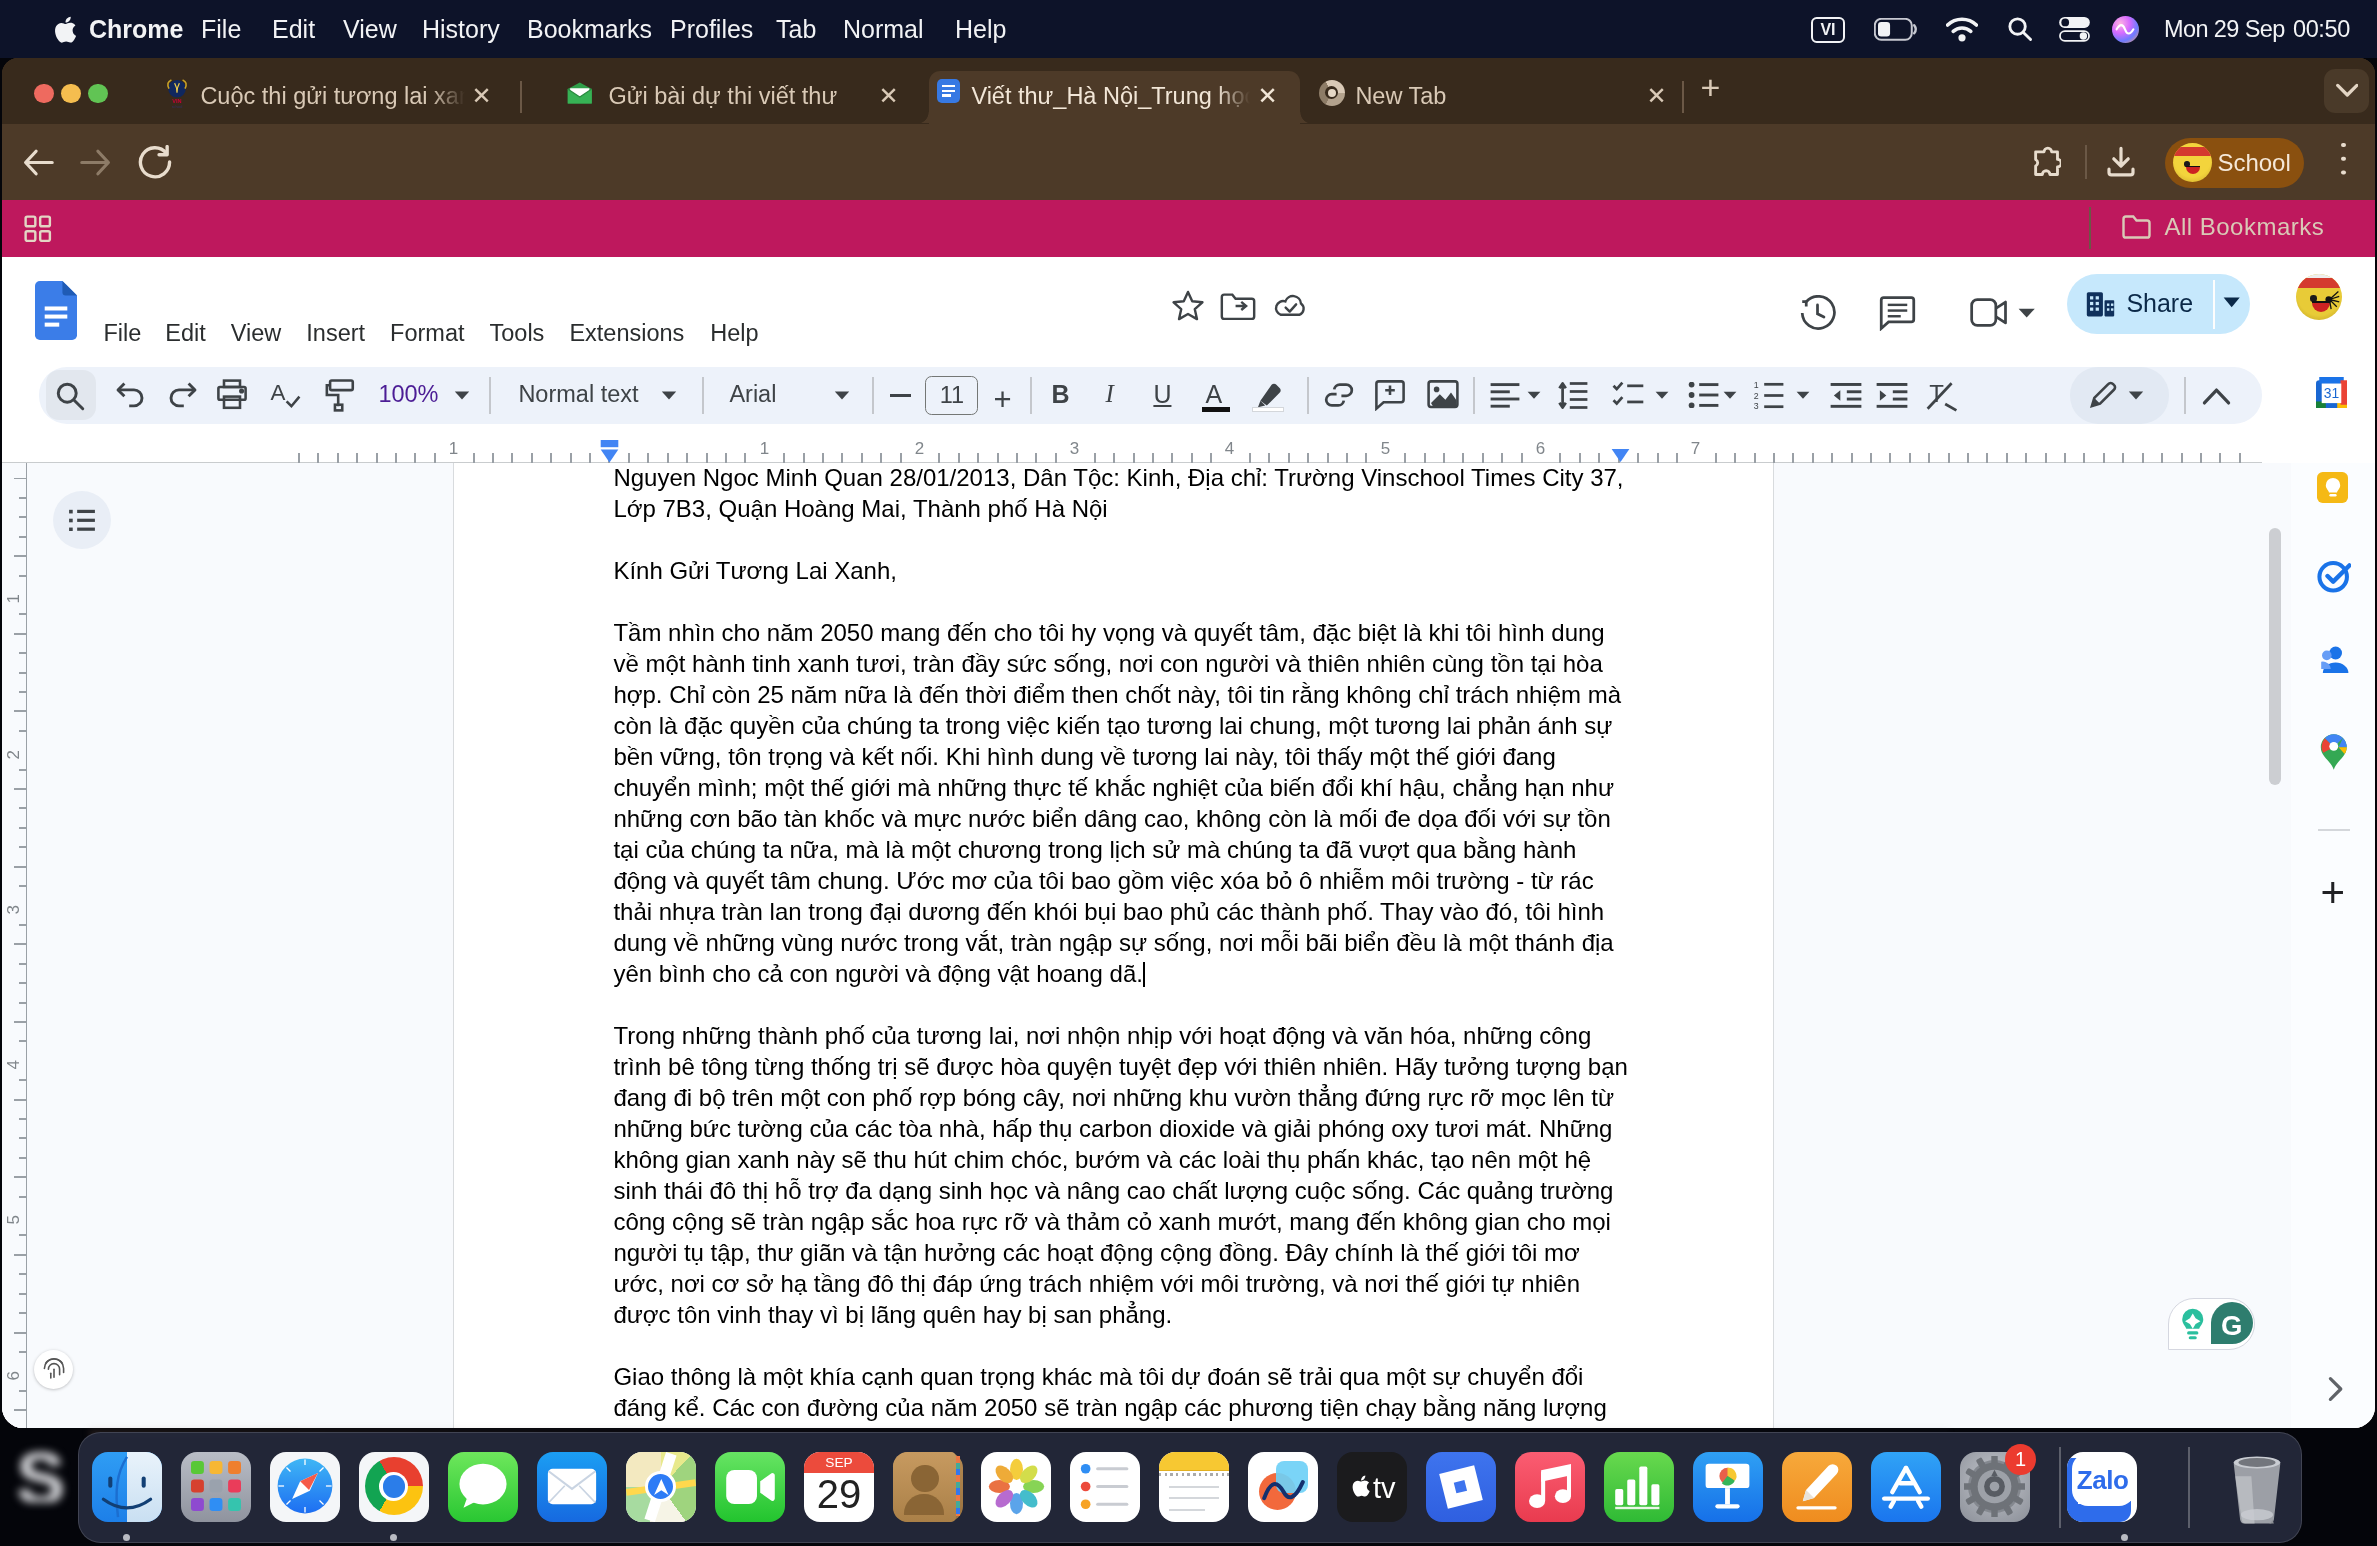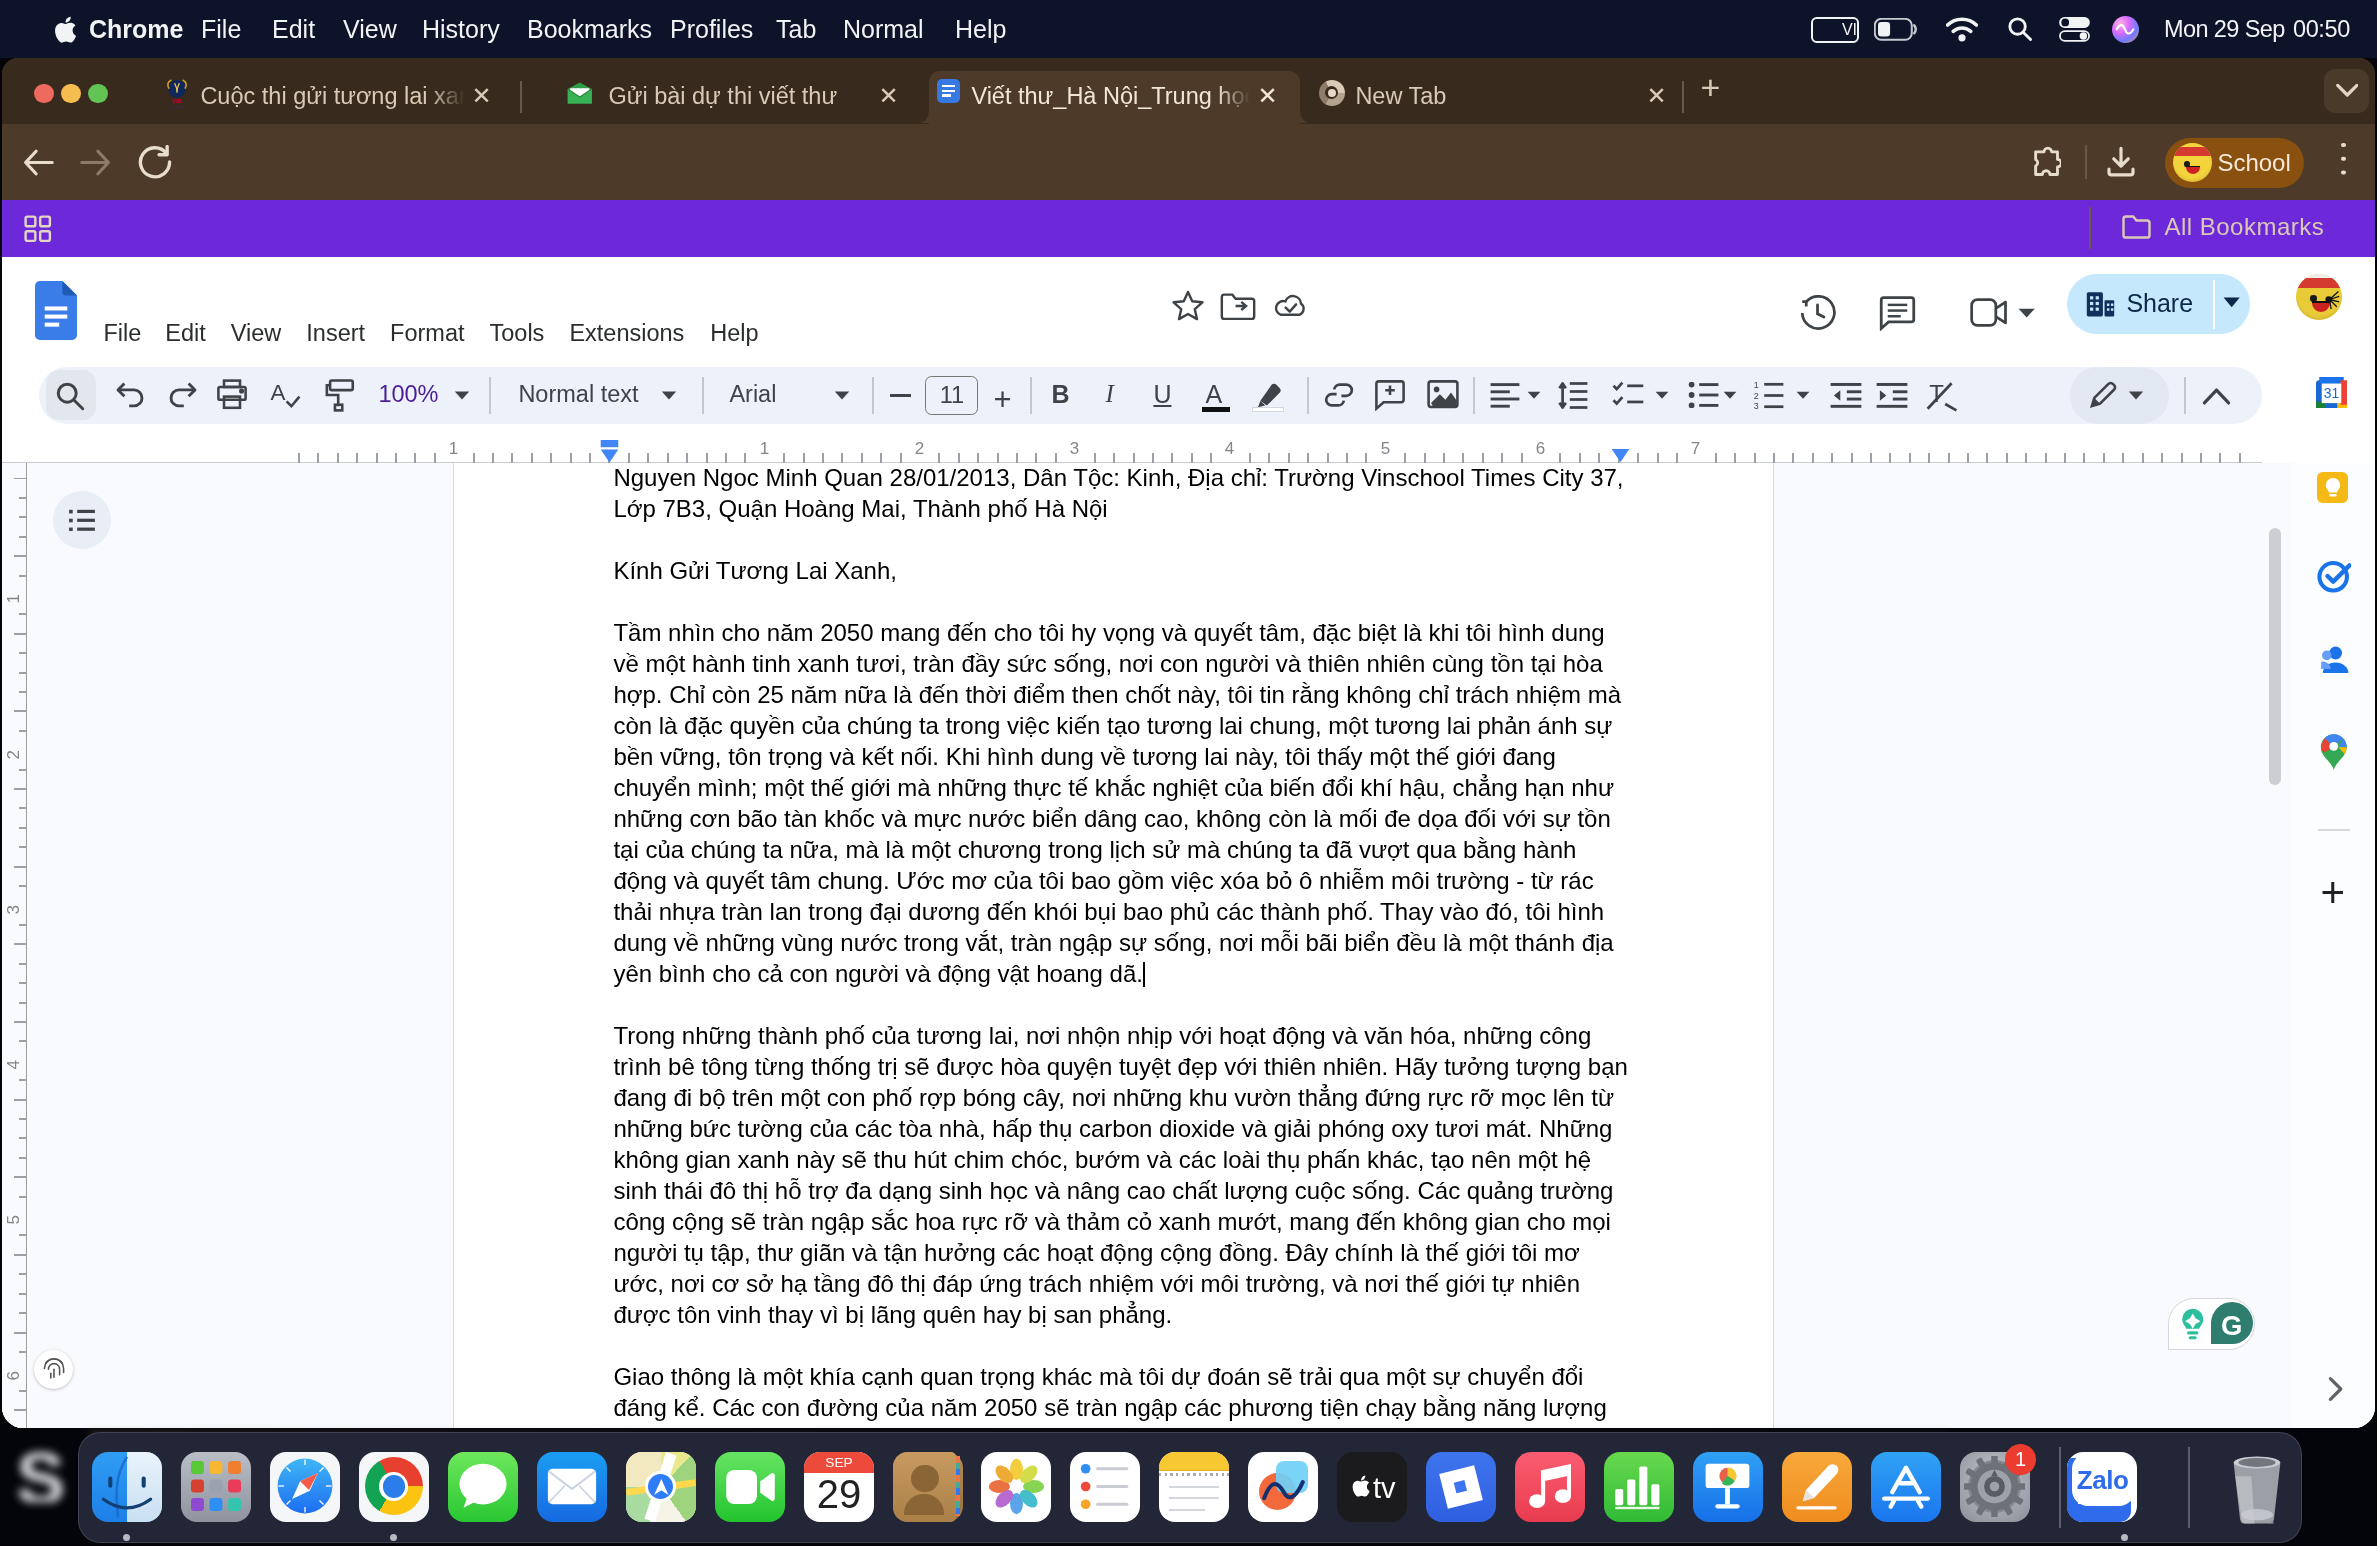--- a/index.html
+++ b/index.html
@@ -10,21 +10,21 @@
 
 #menubar { position:absolute; left:0; top:0; width:2377px; height:58px; background:#0d1329; color:#f4f5f7; }
 #menubar .mi { position:absolute; top:0; height:58px; line-height:58px; font-size:25px; color:#f2f3f5; }
 #menubar .bold { font-weight:bold; }
 
 
 #win { position:absolute; left:2.4px; top:58px; width:2373px; height:1370px; border-radius:16px 16px 21px 21px; background:#4d3a28; overflow:hidden; }
 #tabstrip { position:absolute; left:0; top:0; width:100%; height:66px; background:#382a1c; }
 .tl { position:absolute; top:26px; width:19.4px; height:19.4px; border-radius:50%; }
 #toolbar2 { position:absolute; left:0; top:66px; width:100%; height:77px; background:#4d3a28; }
-#bookmarksbar { position:absolute; left:0; top:142px; width:100%; height:57px; background:#6d28d9; }
+#bookmarksbar { position:absolute; left:0; top:142px; width:100%; height:57px; background:#be185d; }
 #docsarea { position:absolute; left:0; top:199px; width:100%; height:1171px; background:#ffffff; }
 
 .tab { position:absolute; top:13px; height:53px; border-radius:11.3px 11.3px 0 0; }
 .tabtxt { font-size:23.5px; color:#d9c9b6; white-space:nowrap; overflow:hidden; }
 .xbtn { color:#d9c9b6; font-size:24px; }
 
 
 #omnibox { position:absolute; left:196px; top:9.7px; width:1801px; height:58px; border-radius:29px; background:#2f2316; }
 
 
@@ -51,21 +51,21 @@
   <div class="mi" style="left:201px">File</div>
   <div class="mi" style="left:272px">Edit</div>
   <div class="mi" style="left:343px">View</div>
   <div class="mi" style="left:422px">History</div>
   <div class="mi" style="left:527px">Bookmarks</div>
   <div class="mi" style="left:670px">Profiles</div>
   <div class="mi" style="left:776px">Tab</div>
   <div class="mi" style="left:843px">Normal</div>
   <div class="mi" style="left:955px">Help</div>
 
-  <div class="abs" style="left:1811px;top:17px;width:48px;height:26px;border:2px solid #f2f3f5;border-radius:5.7px;color:#f2f3f5;font-size:16px;font-weight:normal;text-align:right;line-height:22.6px">VI</div>
+  <div class="abs" style="left:1811px;top:17px;width:34px;height:26px;border:2px solid #f2f3f5;border-radius:5.7px;color:#f2f3f5;font-size:16px;font-weight:bold;text-align:center;line-height:22.6px">VI</div>
   <svg class="abs" style="left:1874px;top:18px" width="45" height="22.6" viewBox="0 0 56 28">
       <rect x="1" y="1" width="46" height="26" rx="8" fill="none" stroke="#c7c9d1" stroke-width="2.5"></rect>
       <rect x="5" y="5" width="15" height="18" rx="4" fill="#f2f3f5"></rect>
       <path d="M50 9 q4 5 0 10" stroke="#c7c9d1" stroke-width="3" fill="none" stroke-linecap="round"></path>
     </svg>
   <svg class="abs" style="left:1946px;top:16px" width="32" height="26" viewBox="0 0 40 32">
       <path d="M2 11 A26 26 0 0 1 38 11" stroke="#f2f3f5" stroke-width="4.5" fill="none" stroke-linecap="round"></path>
       <path d="M9 19 A16.5 16.5 0 0 1 31 19" stroke="#f2f3f5" stroke-width="4.5" fill="none" stroke-linecap="round"></path>
       <circle cx="20" cy="27" r="4.5" fill="#f2f3f5"></circle>
     </svg>

